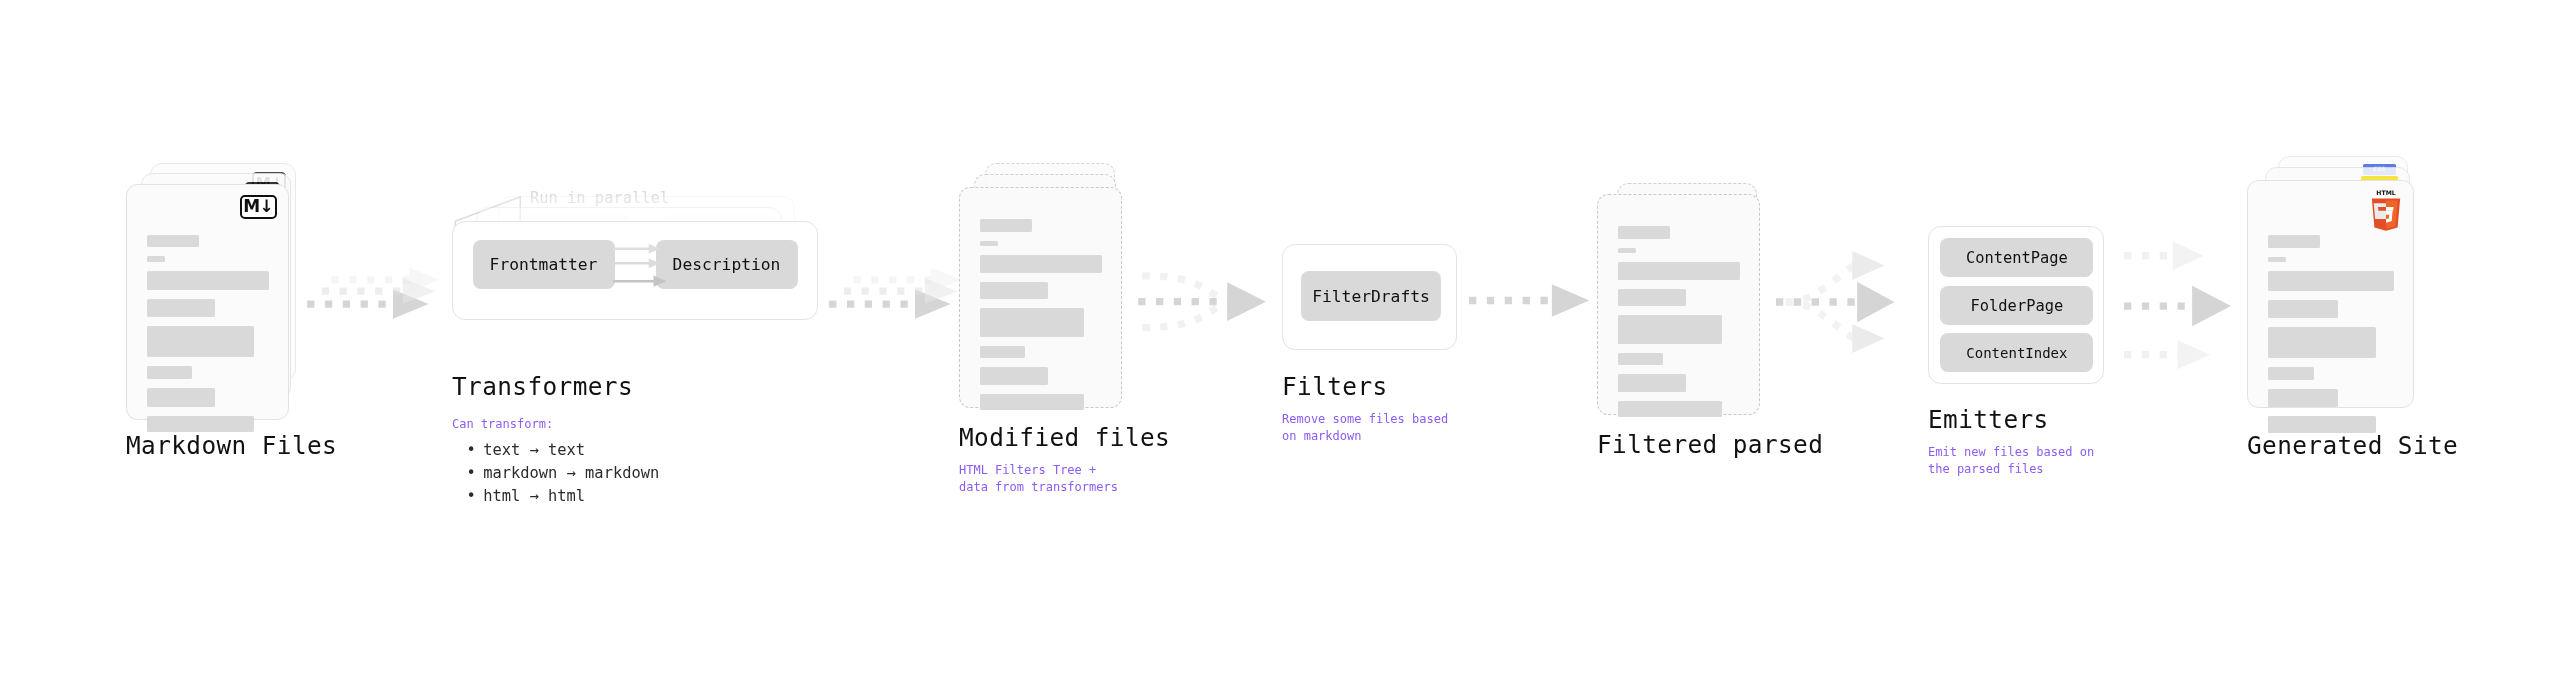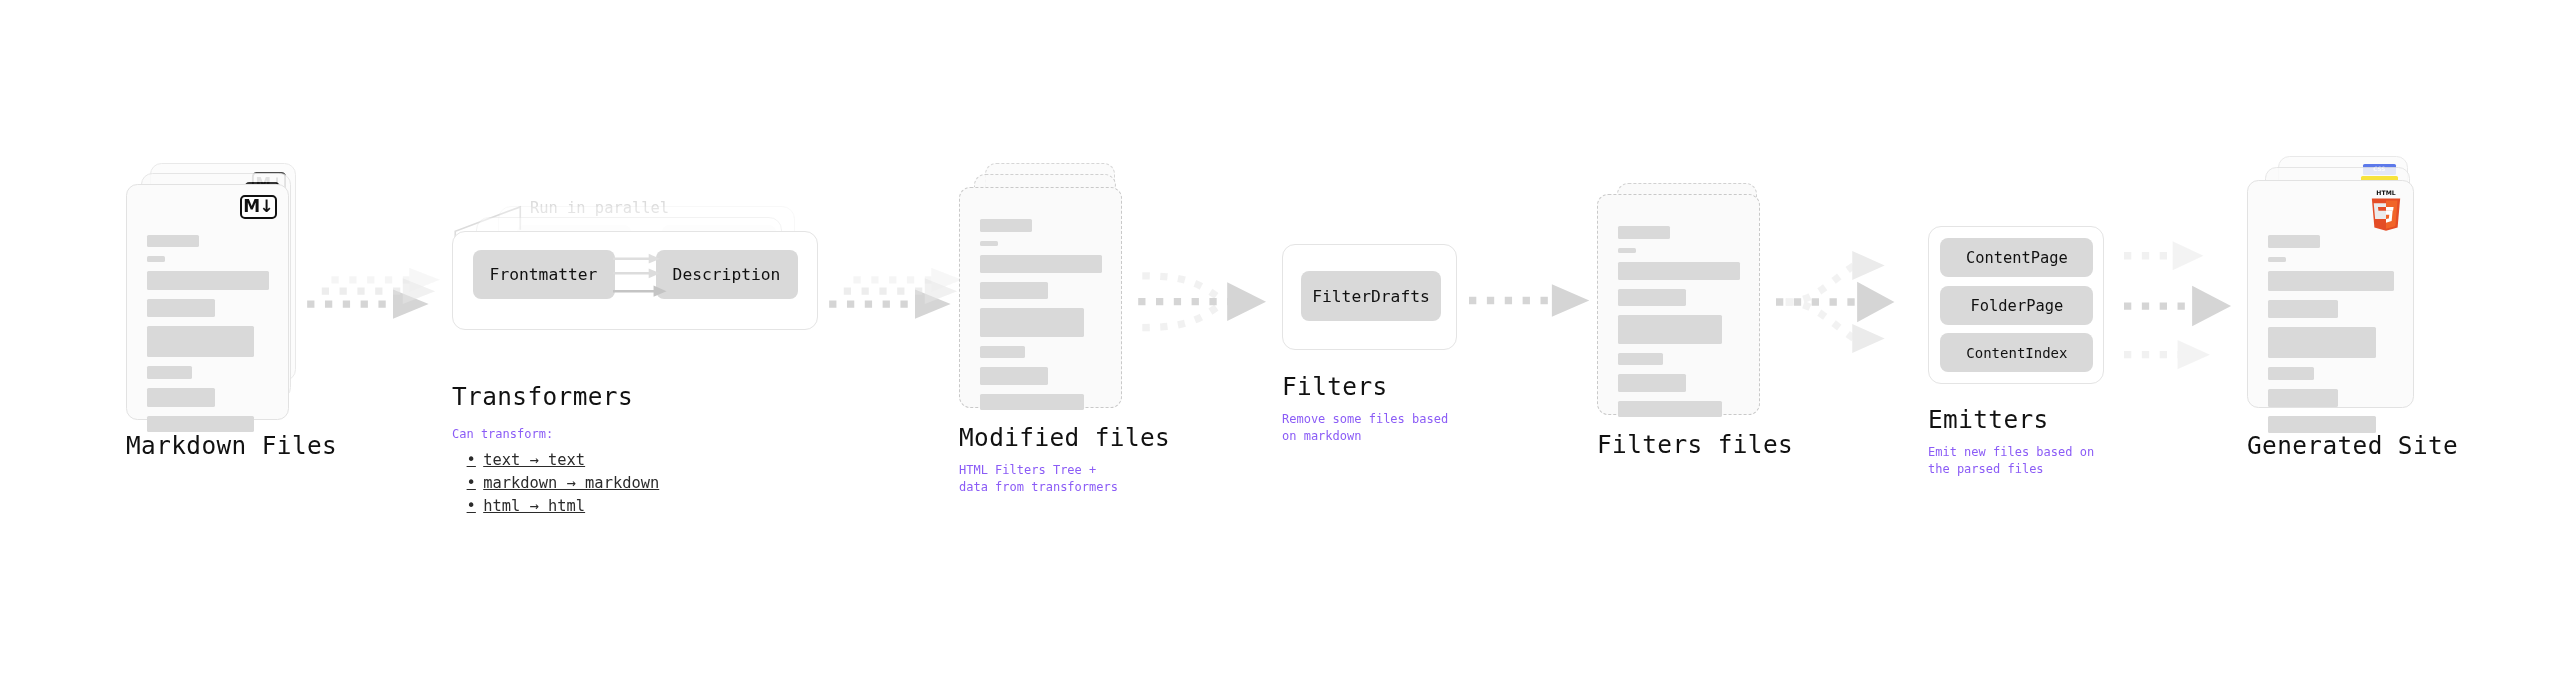--- a/index.html
+++ b/index.html
@@ -41,21 +41,21 @@
     font-family:"DejaVu Sans","Liberation Sans",sans-serif;}
 
   
   .title{
     font-size:24.4px;letter-spacing:0.4px;color:#111;white-space:nowrap;
   }
   .subtitle{
     font-size:12px;line-height:1.45;color:#8b5cf6;white-space:pre-line;
   }
   .bullets{font-size:15.4px;line-height:1.5;color:#2b2b2b;}
-  .bullets ul{margin:0;padding:0 0 0 14.6px;list-style:none;text-decoration:underline;}
+  .bullets ul{margin:0;padding:0 0 0 14.6px;list-style:none;}
   .bullets li:before{content:"\2022";margin-right:7.3px;}
 
   
   .groupbox{
     position:absolute;border:1.6px solid #e4e4e4;border-radius:13px;
     background:#ffffff;box-sizing:border-box;
   }
   .pill{
     position:absolute;background:#d9d9d9;border-radius:8.1px;
     display:flex;align-items:center;justify-content:center;
@@ -114,21 +114,21 @@
       </g>
       <g opacity=".38">
         <g stroke="#e6e6e6" stroke-width="9" stroke-dasharray="9 13" fill="none">
           <line x1="30" y1="22" x2="128" y2="22"></line>
         </g>
         <polygon points="126,7 164,22 126,37" fill="#ececec"></polygon>
       </g>
     </svg>
   </div>
 
-  <div class="node" style="left:452px;top:202px;">
+  <div class="node" style="left:452px;top:192px;">
 
     <svg style="position:absolute;left:0px;top:0px;" width="260" height="65" viewBox="0 0 320 80">
       <path d="M4 66 L4 36 L84 6 L84 34" fill="none" stroke="#dcdcdc" stroke-width="2"></path>
     </svg>
     <div class="parallel-label" style="left:78px;top:-3.3px;">Run in parallel</div>
 
     <div style="position:relative;width:382px;height:122px;text-align:right;">
       <div class="groupbox ghost2" style="left:46px;top:4.1px;width:297px;height:99px;">
         <div class="pill ghost2" style="left:18px;top:18px;width:114px;height:46px;">Frontmatter</div>
         <div class="pill ghost2" style="right:18px;top:18px;width:114px;height:46px;">Description</div>
@@ -252,21 +252,21 @@
           <div class="bar" style="width:18px;height:5.7px;"></div>
           <div class="bar" style="width:100%;height:18px;"></div>
           <div class="bar" style="width:56%;height:17px;"></div>
           <div class="bar" style="width:86%;height:29px;"></div>
           <div class="bar" style="width:37%;height:12.2px;"></div>
           <div class="bar" style="width:56%;height:18px;"></div>
           <div class="bar" style="width:86%;height:15.4px;"></div>
         </div>
       </div>
     </div>
-    <div class="title" style="position:absolute;left:0px;top:247px;">Filters files</div>
+    <div class="title" style="position:absolute;left:0px;top:247px;">Filtered parsed</div>
   </div>
 
   <div class="node" style="left:1776px;top:241px;">
     <svg width="146" height="122" viewBox="0 0 180 150">
       <g opacity=".42" fill="none" stroke="#e2e2e2" stroke-width="9" stroke-dasharray="9 13">
         <path d="M12 75 C46 75 62 54 96 30"></path>
         <path d="M12 75 C46 75 62 96 96 120"></path>
       </g>
       <polygon points="94,12 134,30 94,48" fill="#ebebeb"></polygon>
       <polygon points="94,102 134,120 94,138" fill="#ebebeb"></polygon>

